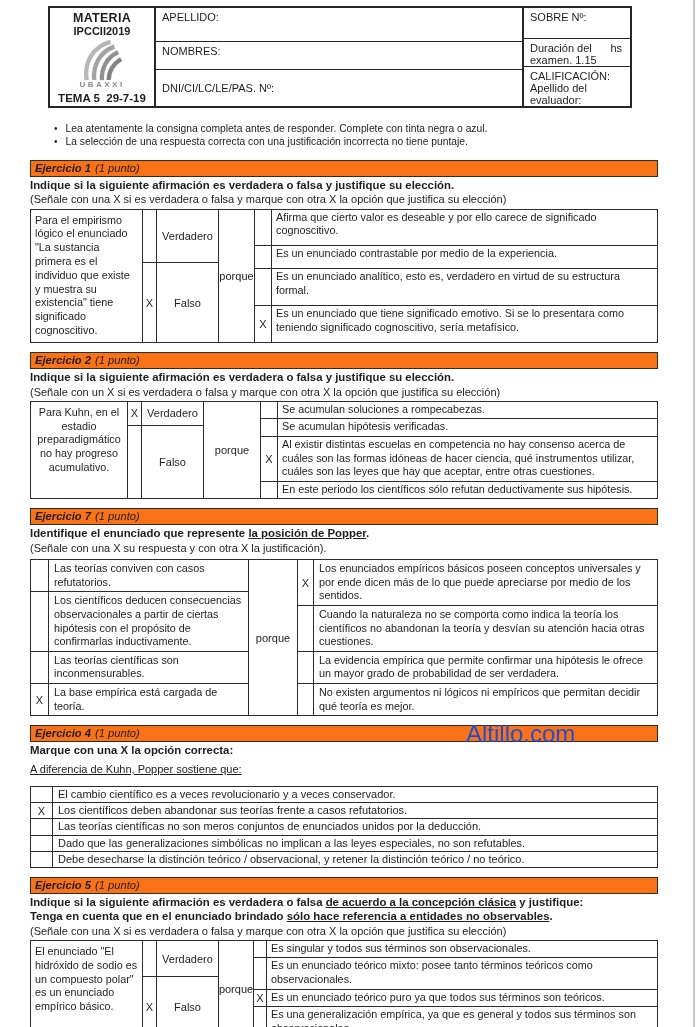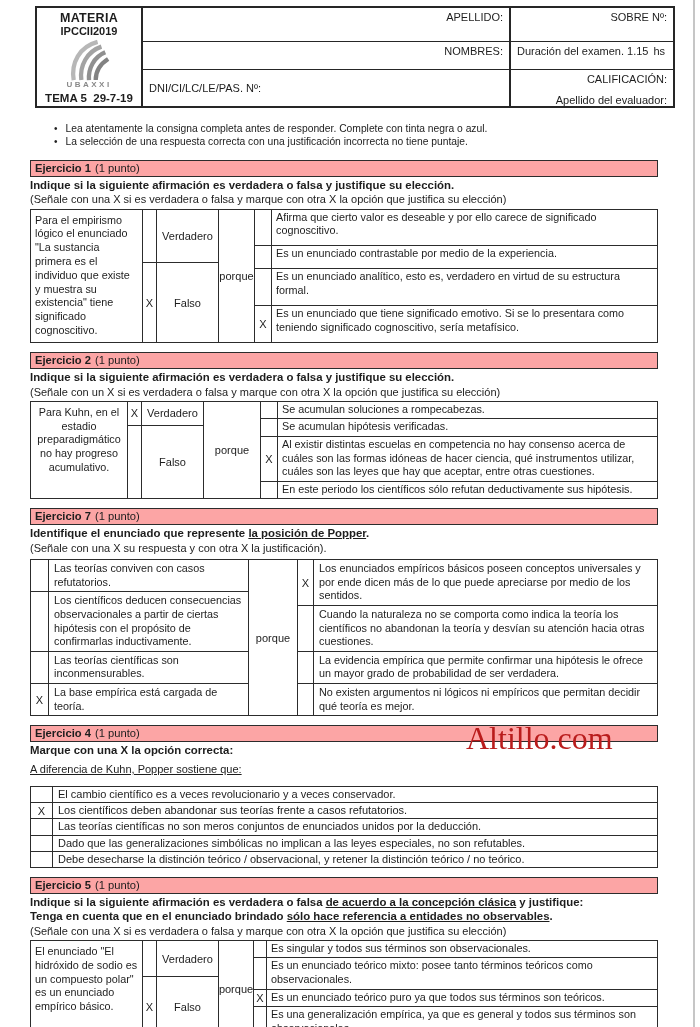--- a/index.html
+++ b/index.html
@@ -1,22 +1,22 @@
 <!DOCTYPE html>
 <html><head>
 <meta charset="utf-8">
 <style>
   html,body{margin:0;padding:0;background:#fff;}
   .page{position:relative;width:700px;height:1027px;background:#fff;overflow:hidden;
         font-family:"Liberation Sans",sans-serif;color:#1d1d1d;}
   .scan-edge{position:absolute;top:0;right:5px;height:100%;border-right:2px solid #c6c6c6;}
 
   
-  .hdr{position:absolute;left:35px;top:6px;width:640px;height:102px;border:2px solid #262626;
-       display:flex;box-sizing:border-box;background:#fff;text-align:right;}
+  .hdr{position:absolute;left:48px;top:6px;width:584px;height:102px;border:2px solid #262626;
+       display:flex;box-sizing:border-box;background:#fff;}
   .hcol1{width:106px;border-right:2px solid #262626;box-sizing:border-box;display:flex;
          flex-direction:column;align-items:center;padding:3px 2px 2px;}
   .materia{font-weight:bold;font-size:12.5px;letter-spacing:.3px;}
   .materia-code{font-weight:bold;font-size:11px;}
   .logo-wrap{margin-top:1px;height:44px;display:flex;align-items:center;}
   .ubaxxi{font-size:8px;font-weight:bold;color:#8a8a8a;letter-spacing:2.5px;margin-top:-2px;}
   .tema{font-weight:bold;font-size:11.5px;margin-top:auto;white-space:pre;}
   .hcol2{width:368px;border-right:2px solid #262626;box-sizing:border-box;display:flex;flex-direction:column;}
   .hrow{box-sizing:border-box;padding:3px 6px;font-size:11px;}
   .hr1{height:34px;border-bottom:1px solid #262626;}
@@ -26,21 +26,21 @@
   .hc3-duracion{display:flex;justify-content:space-between;padding-right:8px;align-items:flex-start;}
   .hc3-last{flex:1;display:flex;flex-direction:column;justify-content:space-between;padding-bottom:0;}
 
   
   .flow{position:absolute;left:30px;top:120px;width:628px;}
   .bullets{margin:3px 0 10px 24px;font-size:10.3px;color:#222;}
   .bullet-row{display:flex;gap:8px;line-height:1.25;}
   .bdot{font-size:10px;}
 
   .ex{margin-top:9px;}
-  .ex-title{border:1.5px solid #2c2c2c;box-sizing:border-box;padding:1px 4px 2px;font-size:11.2px;background:#fca5a5;}
+  .ex-title{border:1.5px solid #2c2c2c;box-sizing:border-box;padding:1px 4px 2px;font-size:11.2px;background:#f97316;font-style:italic;}
   .ex-title b{font-weight:bold;}
   .ex-title .pts{margin-left:4px;}
   .ex-bold{font-weight:bold;font-size:11.4px;margin-top:2px;line-height:1.2;}
   .ex-paren{font-size:11px;margin-top:1px;line-height:1.2;}
   .u{text-decoration:underline;}
 
   
   .tbl{display:flex;border:1.5px solid #2c2c2c;box-sizing:border-box;margin-top:2px;background:#fff;}
   .stmt{width:112px;box-sizing:border-box;padding:4px 4px;font-size:10.8px;line-height:1.28;
         border-right:1px solid #2c2c2c;}
@@ -78,22 +78,22 @@
 
   
   .ex4-under{font-size:11px;margin-top:5px;}
   .tbl4{border:1.5px solid #2c2c2c;box-sizing:border-box;margin-top:11px;display:flex;flex-direction:column;}
   .row4{display:flex;}
   .row4+.row4{border-top:1px solid #2c2c2c;}
   .x4{width:22px;border-right:1px solid #2c2c2c;display:flex;align-items:center;justify-content:center;
       font-size:11px;box-sizing:border-box;}
   .t4{flex:1;padding:0 5px 1px;font-size:11px;line-height:1.3;}
 
-  .watermark{position:absolute;left:466px;top:720px;font-size:32px;color:#b91c1c;
-             font-family:Liberation Serif, serif;}
+  .watermark{position:absolute;left:466px;top:720px;font-size:24px;color:#1d4ed8;
+             font-family:Liberation Sans, sans-serif;}
 </style>
 </head>
 <body>
 
 <div class="page">
   <div class="scan-edge"></div>
 
   <div class="hdr">
     <div class="hcol1">
       <div class="materia">MATERIA</div>

